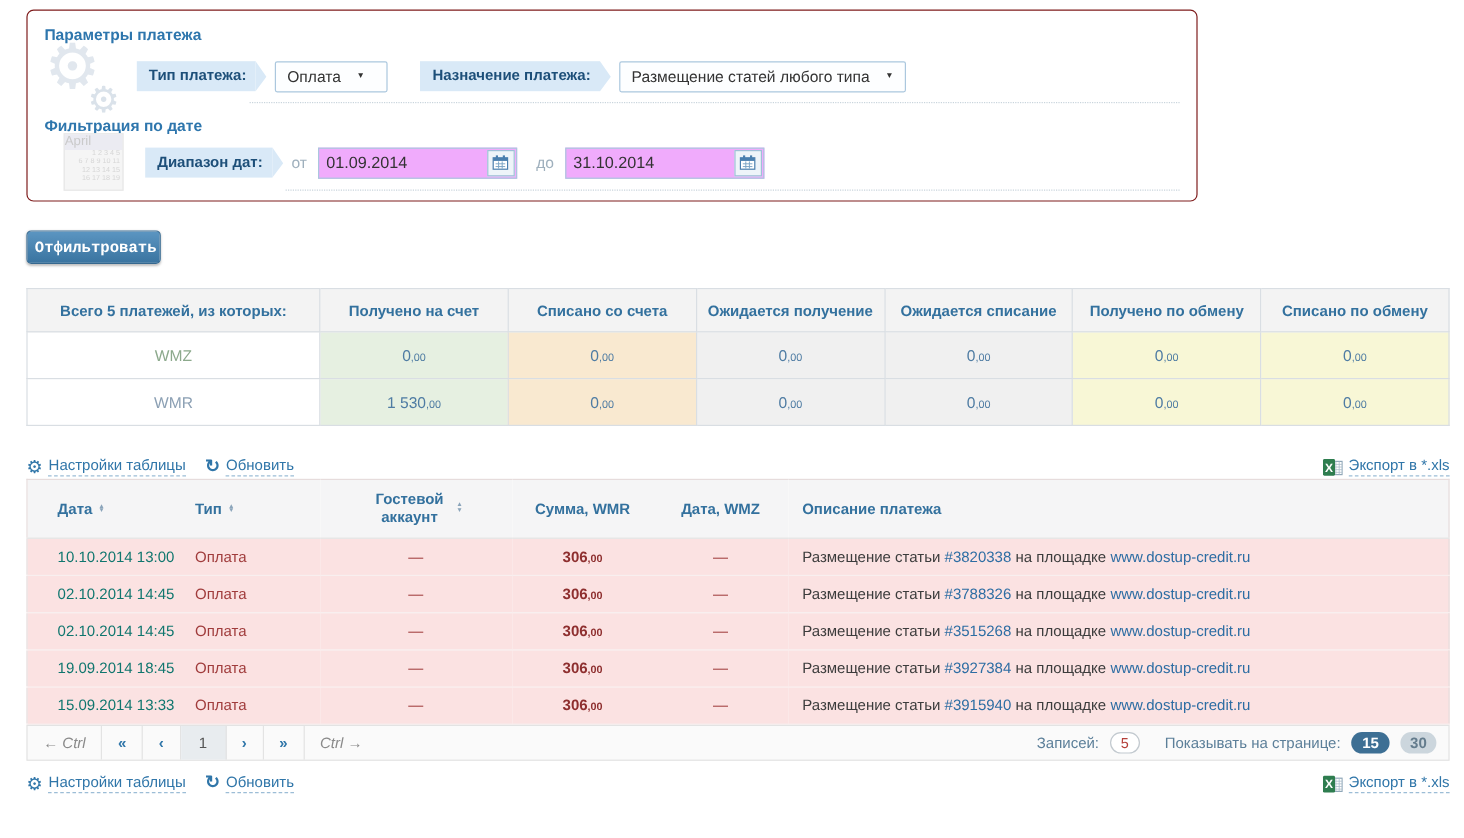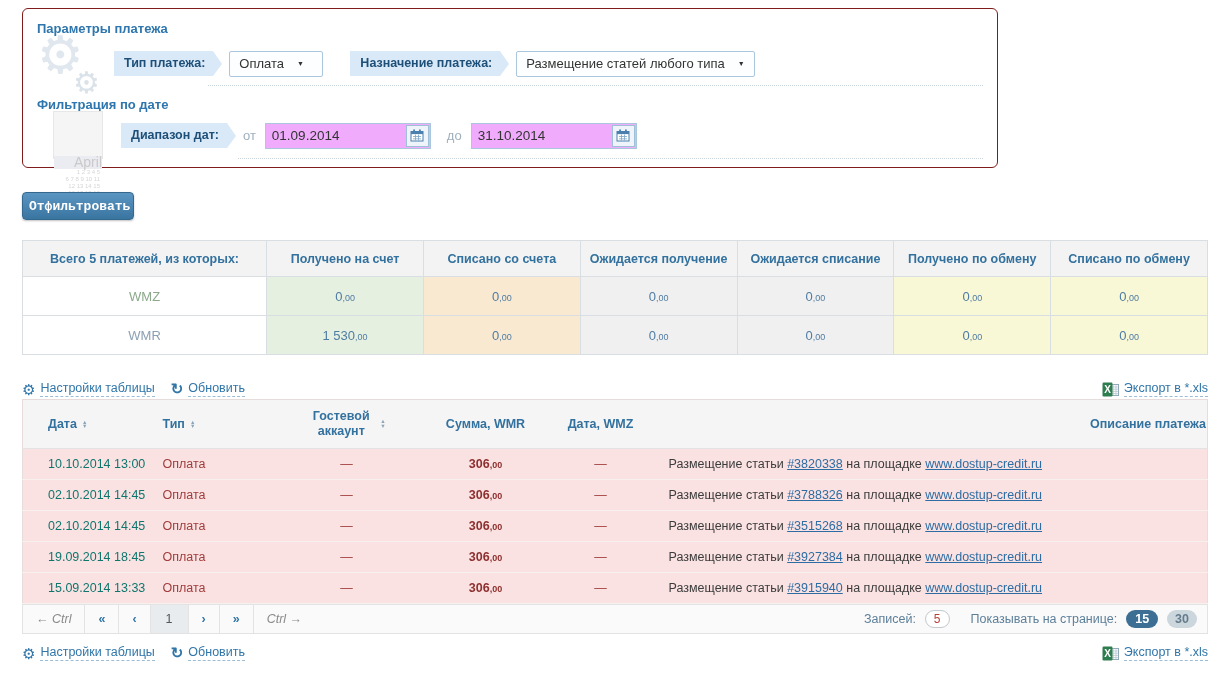--- a/index.html
+++ b/index.html
@@ -33,21 +33,21 @@
     display:flex; align-items:center; border:1px solid #abc7de; background:#fdfeff;
     height:26px; padding:0 9px; margin-left:16px; border-radius:2px; cursor:pointer;
     font-size:13px; color:#333; white-space:nowrap;
   }
   .select-box .caret { font-size:7px; color:#333; margin-left:13px; }
   .dotted-sep { position:absolute; right:14px; border-bottom:1px dotted #c9d4dc; }
   .cal-art {
     position:absolute; left:30px; top:102px; width:50px; height:48px;
     background:#f5f5f5; border:1px solid #e7e7e7;
   }
-  .cal-art .cal-month { background:#ebebf2; color:#cacaca; font-size:14px; text-align:right; height:13px; line-height:13px;margin-top:44px; }
+  .cal-art .cal-month { background:#ebebf2; color:#cacaca; font-size:11px; text-align:left; height:13px; line-height:13px; }
   .cal-art .cal-row { color:#d6d6d6; font-size:6px; line-height:7px; text-align:right; padding-right:2px; white-space:nowrap; overflow:hidden; }
   .small-label { color:#9fb0bd; font-size:13px; margin:0 9px 0 16px; }
   .date-input-wrap {
     display:flex; align-items:center; border:1px solid #abc7de; background:#f0abfc;
     height:26px; width:166px;
   }
   .date-input-wrap input {
     border:none; outline:none; flex:1; min-width:0; padding:0 6px; font-size:13.5px;
     color:#333; font-family:"Liberation Sans", sans-serif; background:transparent;
   }
@@ -114,21 +114,21 @@
           color:#8aa4ba; margin-left:5px; vertical-align:middle; }
   .guest-label { display:inline-block; width:68px; line-height:15px; vertical-align:middle; }
   .main-table td {
     height:31px; background:#fbe2e2; border-bottom:1px solid #f8efef; font-size:12.5px;
   }
   td.c-date { color:#0f766e; padding-left:25px; }
   td.c-type { color:#a03c3c; padding-left:8px; }
   td.c-dash { color:#a03c3c; text-align:center; }
   td.c-amt  { color:#8e2f2f; font-weight:bold; text-align:center; }
   td.c-desc { color:#3c3c3c; padding-left:12px; }
-  td.c-desc a { color:#2d6da3; text-decoration:underline; cursor:pointer; }
+  td.c-desc a { color:#2d6da3; cursor:pointer; }
 
   
   .pager {
     position:absolute; left:22px; top:604px; width:1186px; height:30px;
     background:#fafafa; border:1px solid #e3e3e3; display:flex; align-items:stretch;
     font-size:12.5px;
   }
   .pg-item {
     display:flex; align-items:center; padding:0 13px; border-right:1px solid #e3e3e3;
     color:#3076a9; font-weight:bold; cursor:pointer;
@@ -305,21 +305,21 @@
             <i>▲</i>
             <i>▼</i>
           </span>
     </th>
     <th>
       <span class="th-wrap">Сумма, WMR</span>
     </th>
     <th>
       <span class="th-wrap">Дата, WMZ</span>
     </th>
-    <th class="al" style="padding-left:12px;text-align:right;">
+    <th class="al" style="padding-left:12px;">
       <span class="th-wrap">Описание платежа</span>
     </th>
   </tr>
 
   <tr>
     <td class="c-date">10.10.2014 13:00</td>
     <td class="c-type">Оплата</td>
     <td class="c-dash">—</td>
     <td class="c-amt"><span class="amt"><span>306</span><span class="dec">,00</span></span></td>
     <td class="c-dash">—</td>

